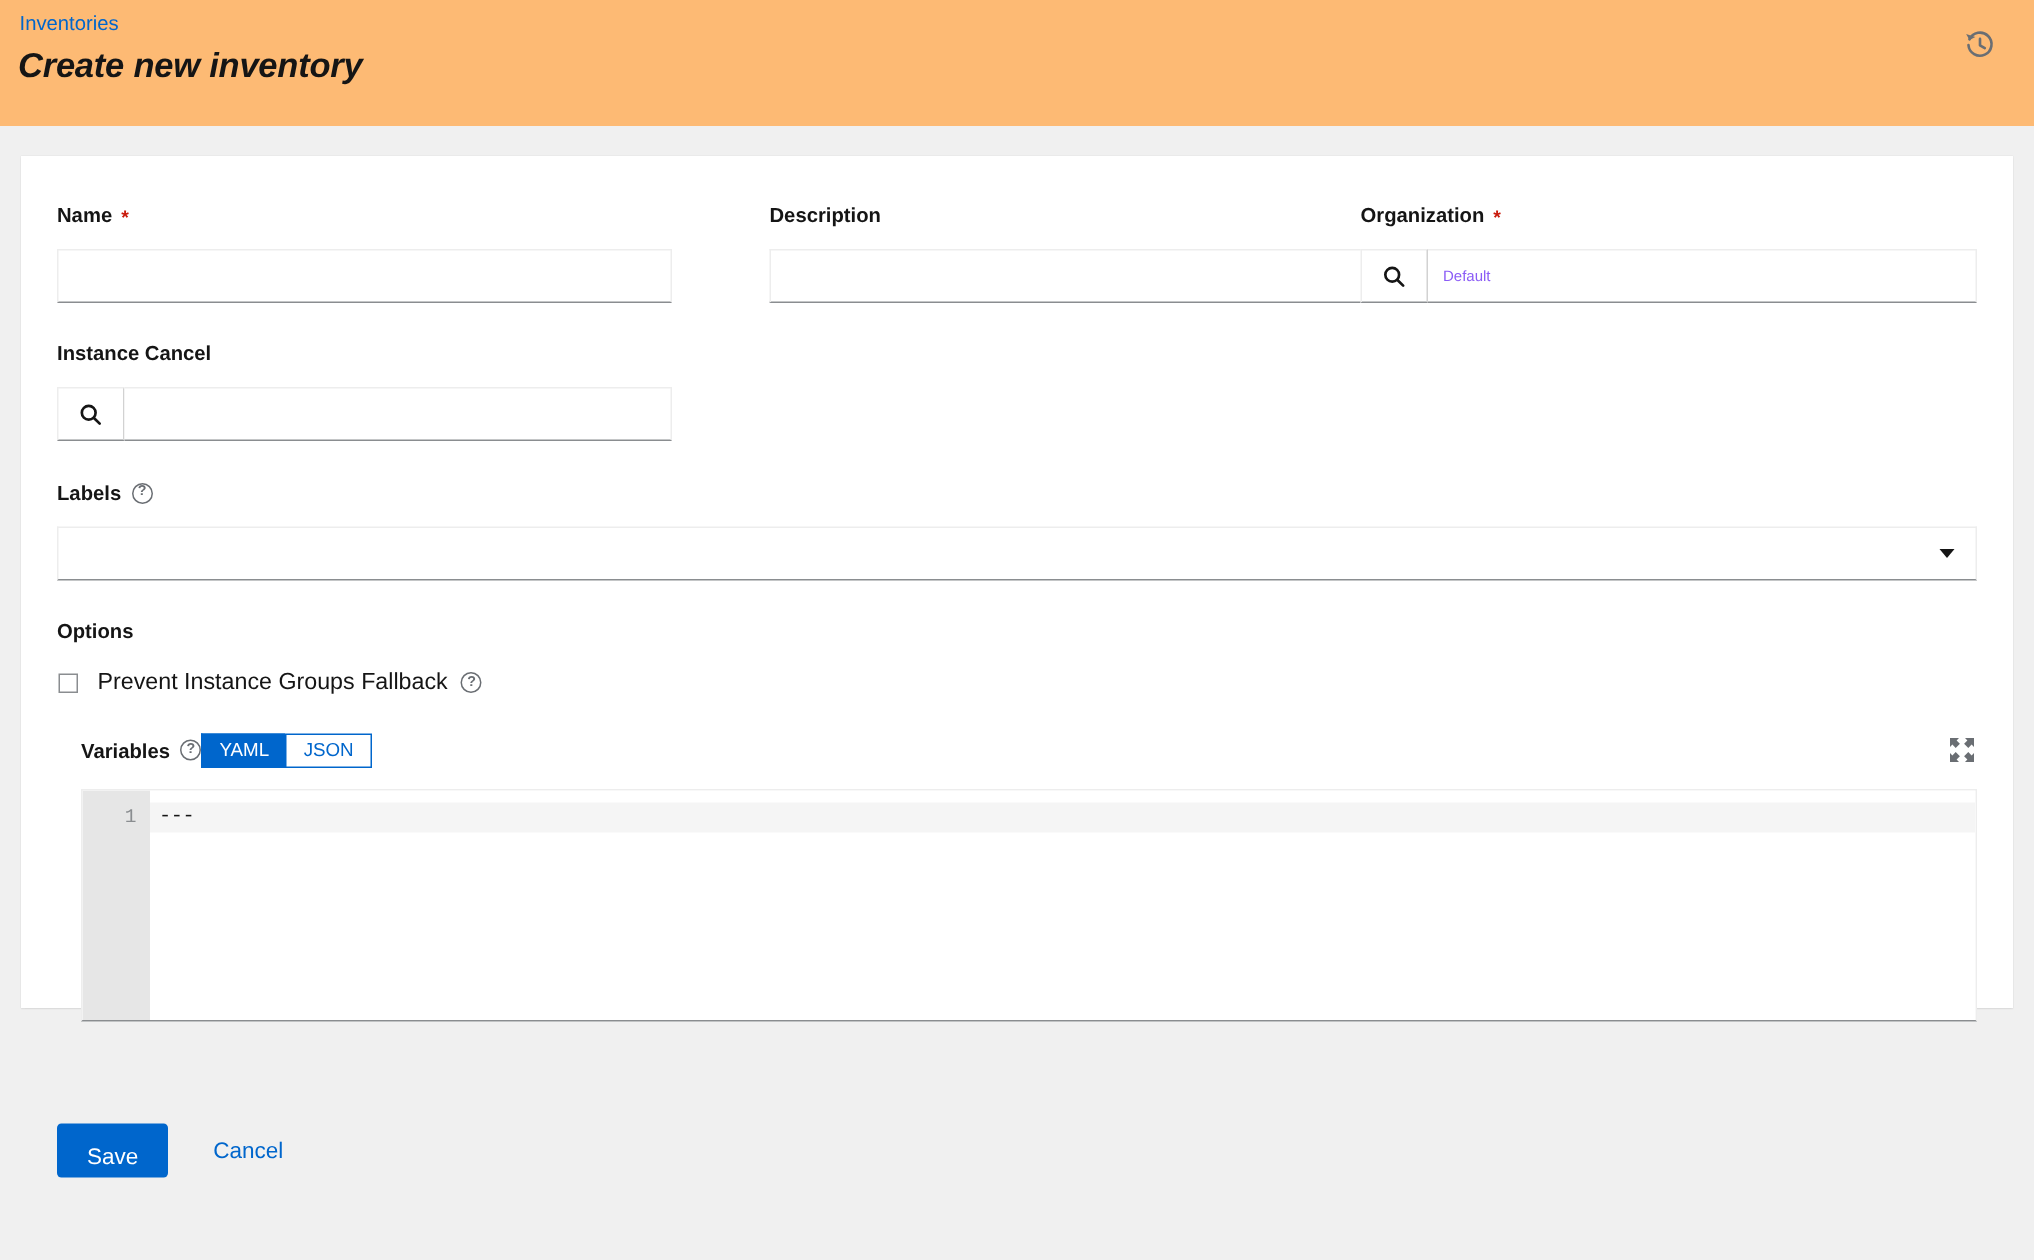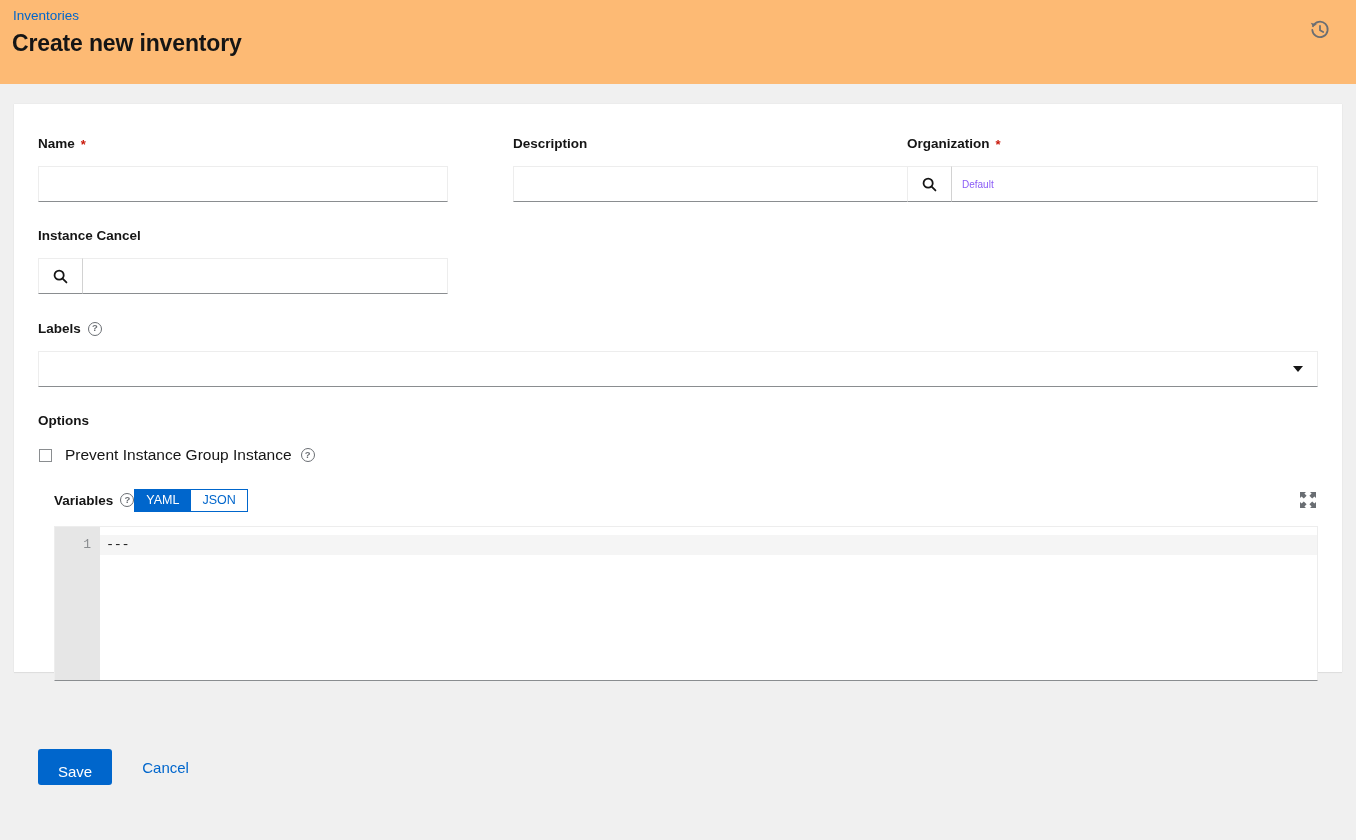--- a/index.html
+++ b/index.html
@@ -34,20 +34,21 @@
   }
   .page-title {
     position: absolute;
     left: 12px;
     top: 28px;
     font-size: 23px;
     font-weight: 700;
     letter-spacing: -0.15px;
     line-height: 30px;
     color: #151515;
+    font-style: italic;
   }
   .header-action {
     position: absolute;
     right: 25px;
     top: 19px;
     width: 22px;
     height: 22px;
     cursor: pointer;
     color: #6a6e73;
   }
@@ -429,21 +430,21 @@
         <span class="caret-down"></span>
       </div>
     </div>
 
     <div class="options-block">
       <div class="field-label">
         <span>Options</span>
       </div>
       <div class="checkbox-row">
         <input type="checkbox" class="pf-checkbox" style="">
-        <span class="checkbox-label">Prevent Instance Group Instance</span>
+        <span class="checkbox-label">Prevent Instance Groups Fallback</span>
         <span class="help-icon">
           <span>?</span>
         </span>
       </div>
     </div>
 
     <div class="vars-block">
       <div class="vars-header">
         <span class="vars-label">
           <span>Variables</span>

